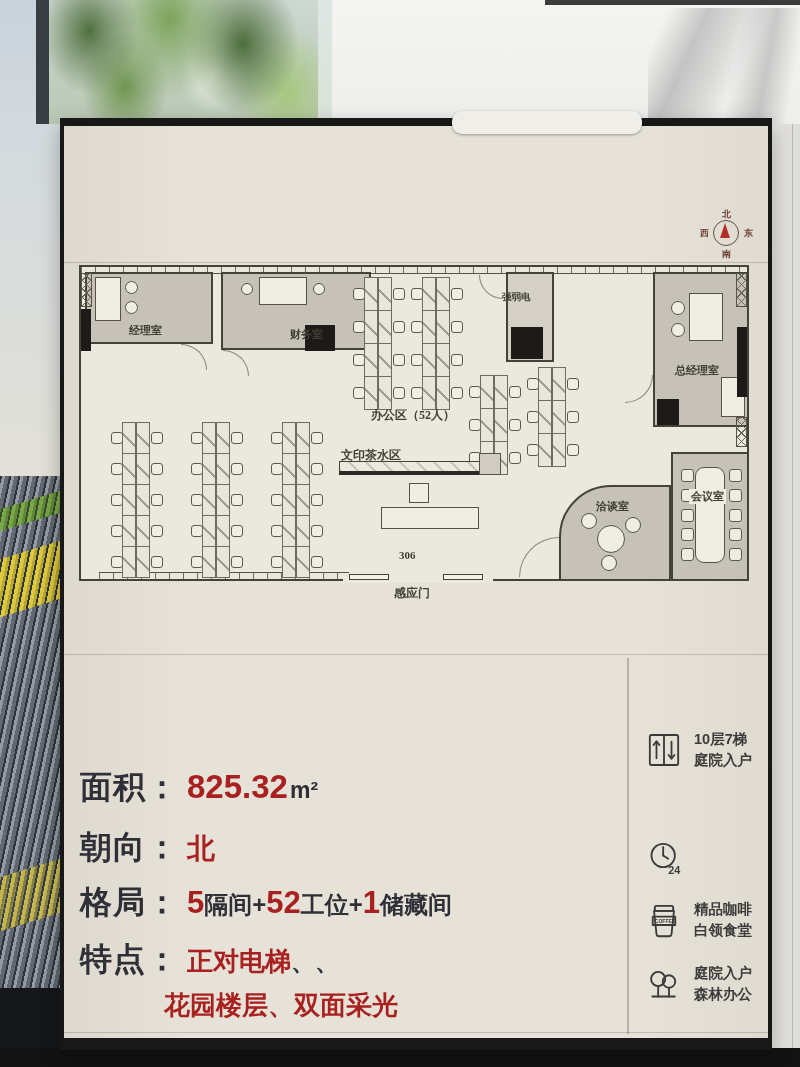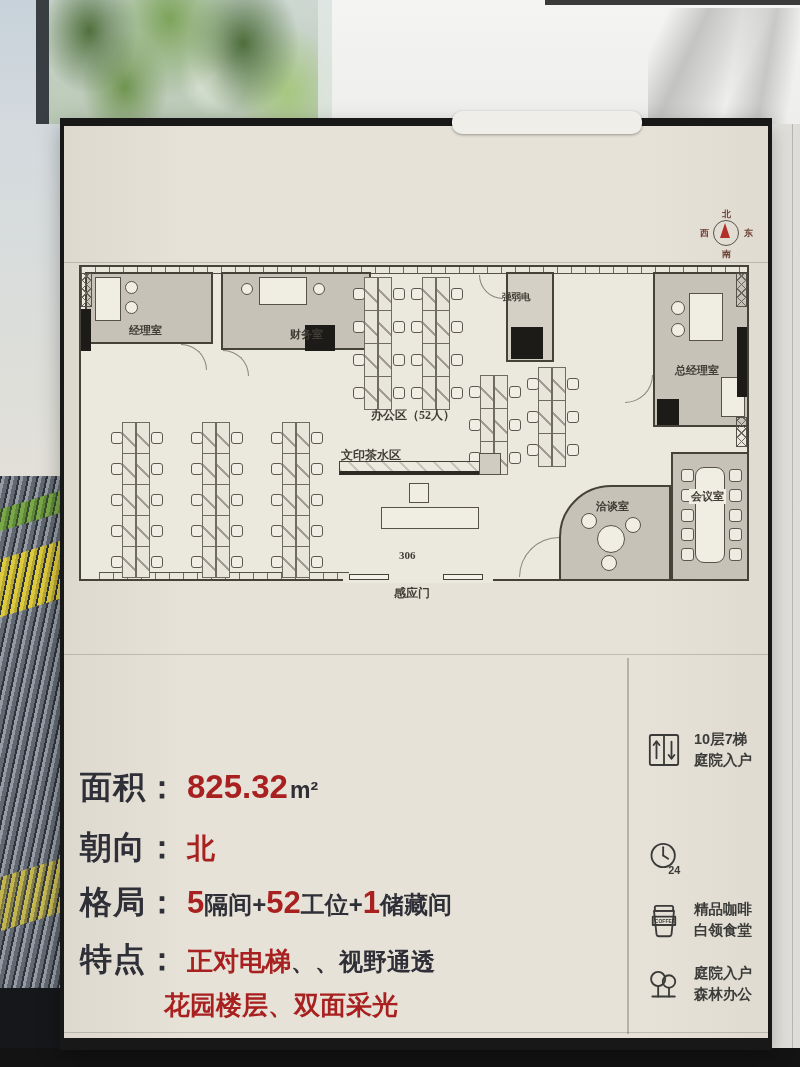--- a/index.html
+++ b/index.html
@@ -395,21 +395,20 @@
     <span class="d-num">52</span>
     <span class="d-dark">工位+</span>
     <span class="d-num">1</span>
     <span class="d-dark">储藏间</span>
   </div>
   <div class="detail-row" style="top:812px">
     <span class="d-label">特点：</span>
     <span class="d-red">正对电梯</span>
     <span class="d-dark">、</span>
     <span class="d-dark">、</span>
-    <span class="d-dark">视野通透</span>
   </div>
   <div class="detail-row" style="top:862px;left:100px">
     <span class="d-red">花园楼层</span>
     <span class="d-red">、</span>
     <span class="d-red">双面采光</span>
   </div>
 
   <div class="amenity" style="top:602px">
     <svg viewBox="0 0 48 48">
       <rect class="icon-stroke" x="7" y="6" width="34" height="36" rx="2"></rect>

